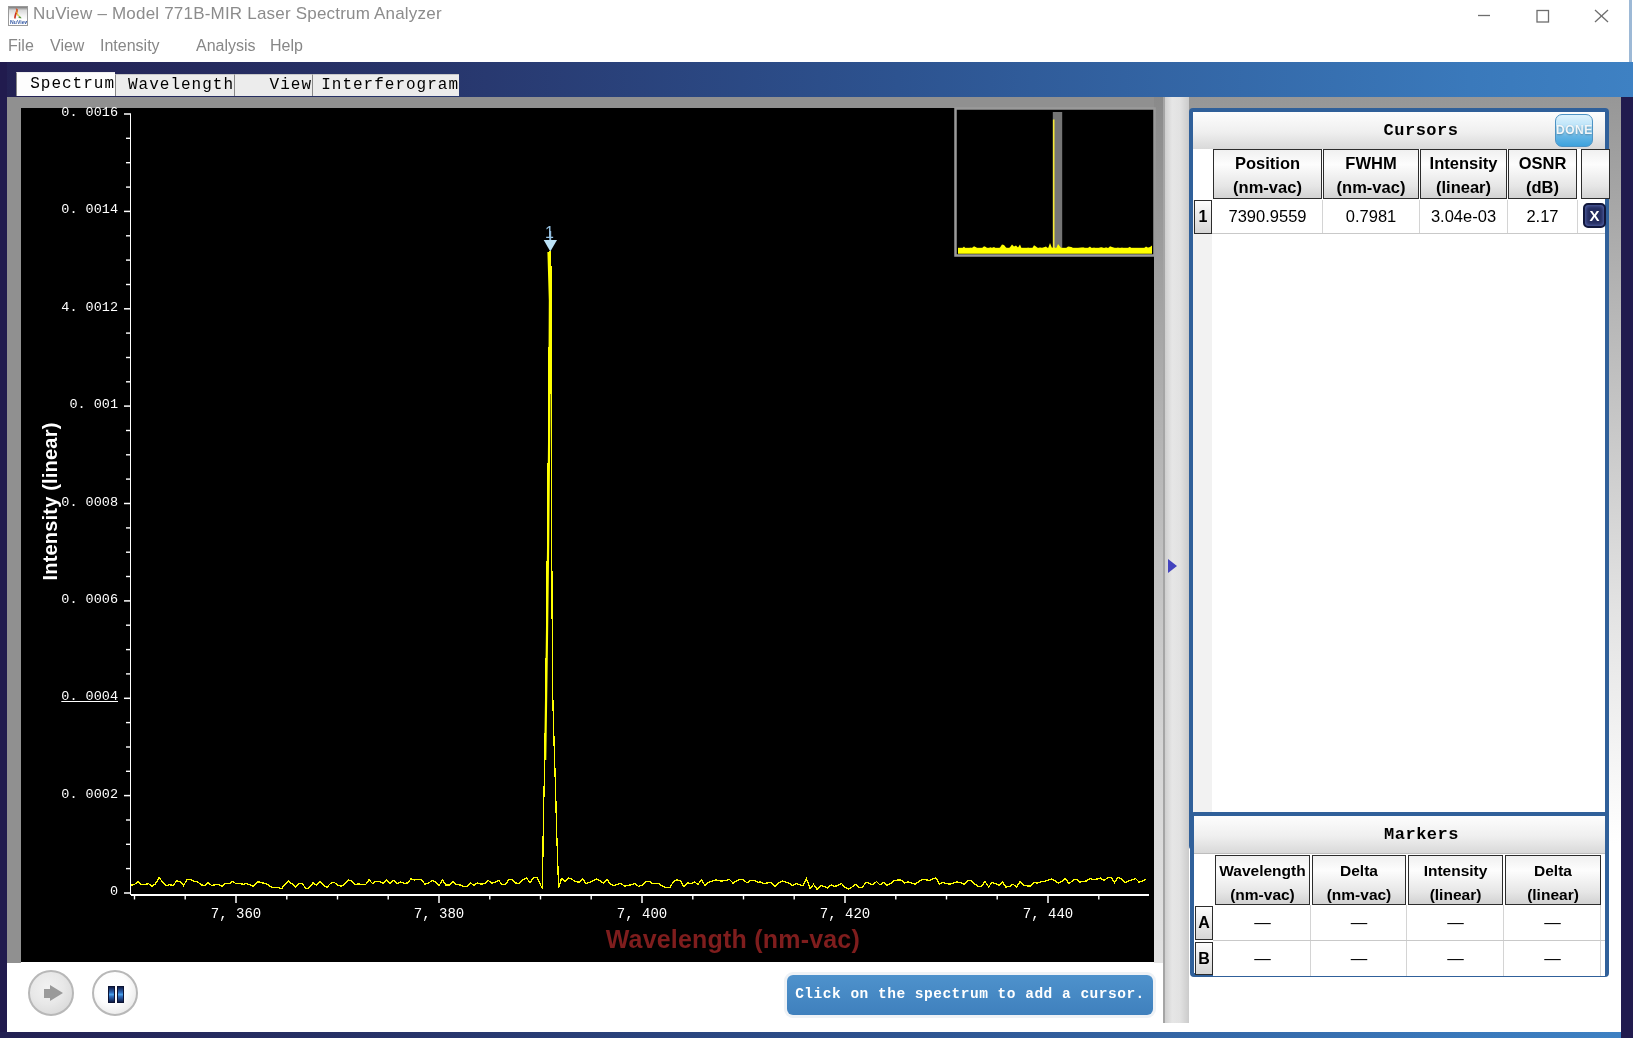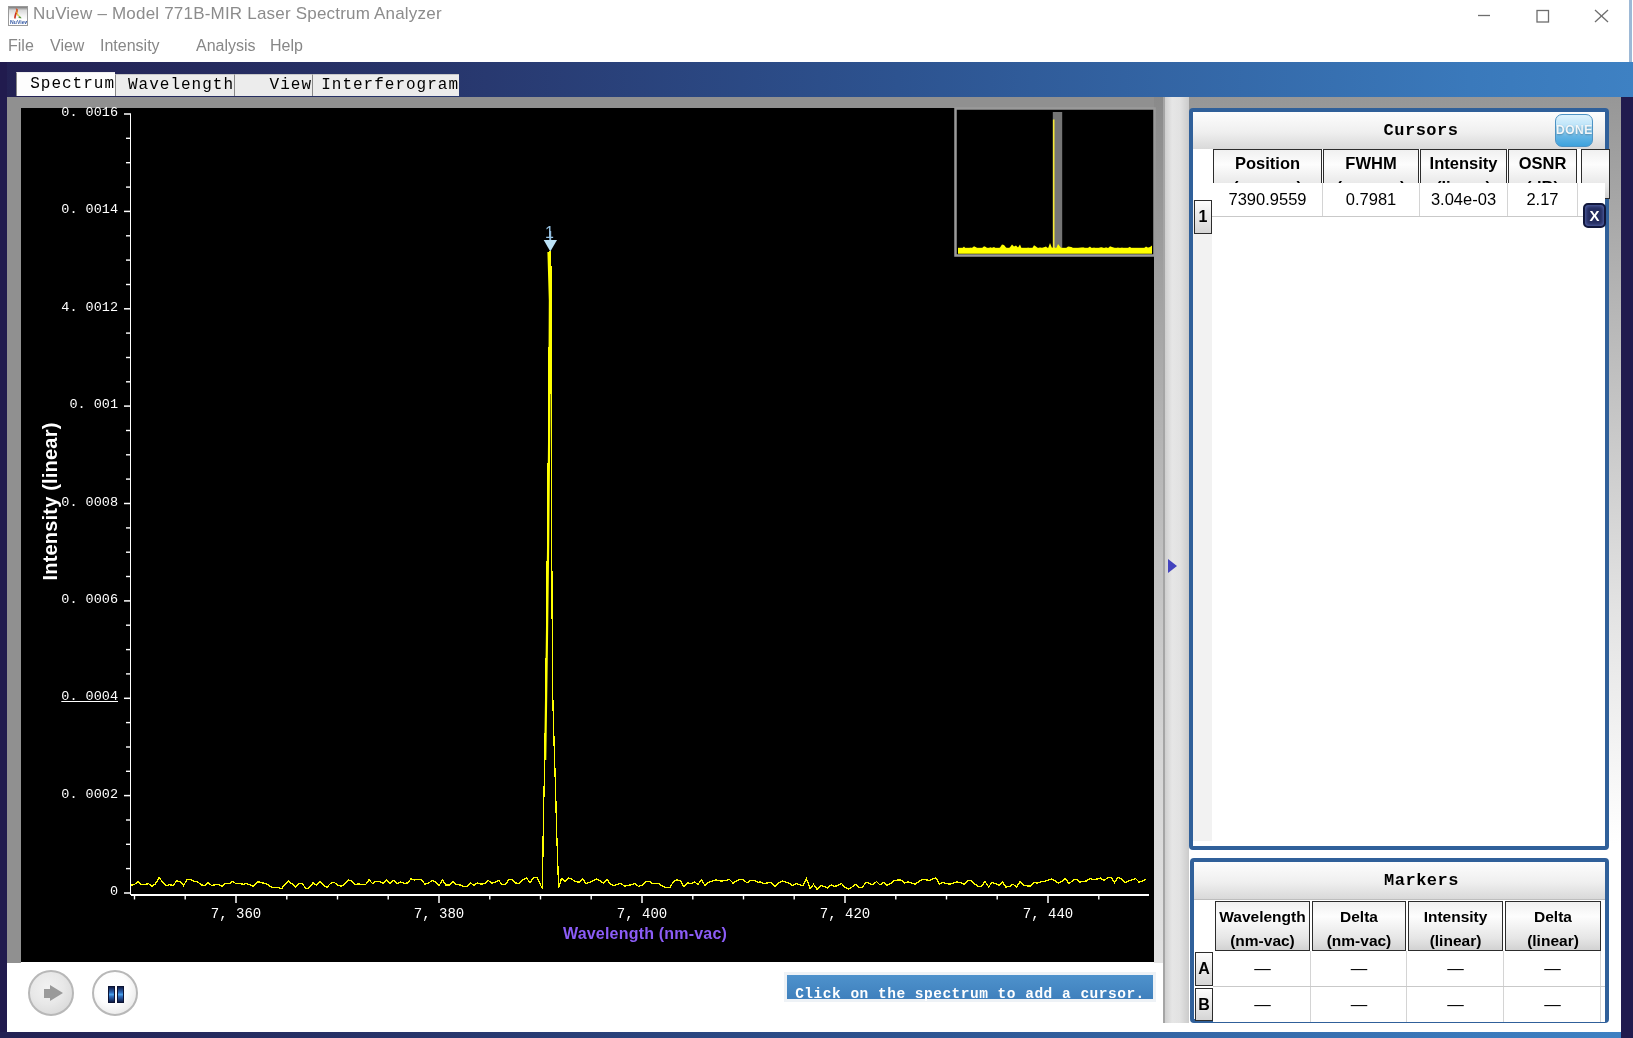--- a/index.html
+++ b/index.html
@@ -22,22 +22,22 @@
 .tab { position:absolute; top:74px; height:22px; background:#ececec; color:#000;
   font-family:"Liberation Mono", monospace; font-size:16px; text-align:right;
   border-left:1px solid #888; border-top:1px solid #c8c8c8; line-height:21px; letter-spacing:1px; }
 .tab.active { background:#fdfdfd; top:72px; height:24px; line-height:23px; border-top:1px solid #eee; }
 
 
 .ylab { right:1515px; width:118px; text-align:right; color:#fff;
   font-family:"Liberation Mono", monospace; font-size:13.5px; }
 .xlab { top:906px; width:90px; text-align:center; color:#fff;
   font-family:"Liberation Mono", monospace; font-size:14px; }
-#xtitle { left:430px; top:925px; width:430px; text-align:center; color:#8b5cf6;
-  font-weight:bold; font-size:16px; letter-spacing:0.2px; }
+#xtitle { left:430px; top:925px; width:430px; text-align:right; color:#7f1d1d;
+  font-weight:bold; font-size:25px; letter-spacing:0.2px; }
 #ytitle { left:-45px; top:490px; width:190px; text-align:center; color:#fff;
   font-weight:bold; font-size:20px; transform:rotate(-90deg); letter-spacing:0.2px; }
 
 #leftnavy  { left:0; top:62px; width:7px; height:976px; background:#211b4e; }
 #rightnavy { left:1621px; top:97px; width:12px; height:941px; background:#211b4e; }
 #bottomnavy{ left:0; top:1032px; width:1633px; height:6px;
   background:linear-gradient(90deg,#232153 0%,#27346a 25%,#2d5390 55%,#3a79bb 90%,#3e81c3 100%); }
 #rightedge-top { left:1629px; top:0px; width:3px; height:62px; background:#9db9d6; }
 
 
@@ -55,21 +55,21 @@
   border-top:7px solid transparent; border-bottom:7px solid transparent;
   border-left:9px solid #4343be; }
 
 
 #rightpane { left:1189px; top:97px; width:432px; height:934px;
   background:linear-gradient(180deg,#979797 0%,#b9b9b9 25%,#e3e3e3 55%,#ffffff 80%); }
 
 
 .panel { position:absolute; border:4px solid #30609a; border-radius:4px; background:#fff; }
 #cursorspanel { left:1189px; top:108px; width:420px; height:742px; }
-#markerspanel { left:1190px; top:858px; width:419px; height:165px; }
+#markerspanel { left:1190px; top:812px; width:419px; height:165px; }
 
 #donebtn { right:12px; top:2px; width:38px; height:33px; border-radius:7px;
   border:1px solid #4e93c4;
   background:linear-gradient(180deg,#ddf2fd 0%,#b8e2f8 40%,#62b4e4 70%,#3da2dc 100%);
   color:#f2f6f8; font-weight:bold; font-size:12px; text-align:center; line-height:31px;
   text-shadow:0 1px 2px #4a88ac; letter-spacing:0.5px; }
 #ctable { left:0px; top:37px; width:412px; height:693px; background:#fff; }
 #mtable { left:0px; top:39px; width:411px; height:118px; background:#fff; }
 #mtable .hcell { font-size:15.5px; padding-top:3px; }
 #ctable .rowhead, #mtable .rowhead { position:absolute; left:1px; width:18px;
@@ -92,21 +92,21 @@
   border:2px solid #b8b8b8;
   background:radial-gradient(circle at 42% 38%, #f2f2f2 0%, #e8e8e8 45%, #dcdcdc 75%, #c8c8c8 100%); }
 .parrow { position:absolute; left:9px; top:13px; width:0; height:0;
   border-top:8px solid transparent; border-bottom:8px solid transparent;
   border-left:13px solid #9a9a9a; margin-left:11px; }
 .parrow::before { content:""; position:absolute; left:-19px; top:-4.5px; width:9px; height:9px;
   background:#9a9a9a; }
 .pbar { position:absolute; top:14px; width:6.5px; height:17px;
   background:linear-gradient(180deg,#101c48 0%,#2a64b4 35%,#4aa0e8 50%,#2a64b4 65%,#101c48 100%);
   border:1px solid #0c1434; }
-#bluemsg { left:787px; top:975px; width:366px; height:24px; border-radius:0;
+#bluemsg { left:787px; top:975px; width:366px; height:40px; border-radius:6px;
   background:linear-gradient(180deg,#4e92cc 0%,#3f80bd 100%);
   box-shadow:0 0 0 3px #eef2f6; color:#fff; font-family:"Liberation Mono", monospace;
   font-weight:bold; font-size:14.5px; text-align:center; line-height:39px; letter-spacing:0.5px; }
 
 .paneltitle { position:absolute; left:0; top:0; width:100%;
   background:linear-gradient(180deg,#fdfdfd 0%,#efefef 55%,#d9d9d9 100%);
   border-bottom:1px solid #bdbdbd; text-align:center;
   font-family:"Liberation Mono", monospace; font-weight:bold; color:#000;padding-left:44px; }
 </style>
 </head>
@@ -240,21 +240,21 @@
 <div class="panel" id="cursorspanel">
   <div class="paneltitle" style="height:38px; font-size:17px; line-height:37px; letter-spacing:0.5px;">Cursors</div>
   <div class="abs" id="donebtn">DONE</div>
   <div class="abs" id="ctable">
     <div class="hcell" style="left:20px; width:109px;">Position<br>(nm-vac)</div>
     <div class="hcell" style="left:130px; width:96px;">FWHM<br>(nm-vac)</div>
     <div class="hcell" style="left:227px; width:87px;">Intensity<br>(linear)</div>
     <div class="hcell" style="left:315px; width:69px;">OSNR<br>(dB)</div>
     <div class="hcell" style="left:388px; width:29px;">&nbsp;</div>
     <div class="rowhead" style="top:51px; height:34px; line-height:32px;">1</div>
-    <div class="drow" style="top:34px; height:34px;">
+    <div class="drow" style="top:51px; height:34px;">
       <div class="dcell" style="left:1px; width:110px;">7390.9559</div>
       <div class="dcell" style="left:111px; width:97px;">0.7981</div>
       <div class="dcell" style="left:208px; width:88px;">3.04e-03</div>
       <div class="dcell" style="left:296px; width:70px;">2.17</div>
     </div>
     <div class="abs" id="xbtn">X</div>
   </div>
 </div>
 
 <div class="panel" id="markerspanel">

